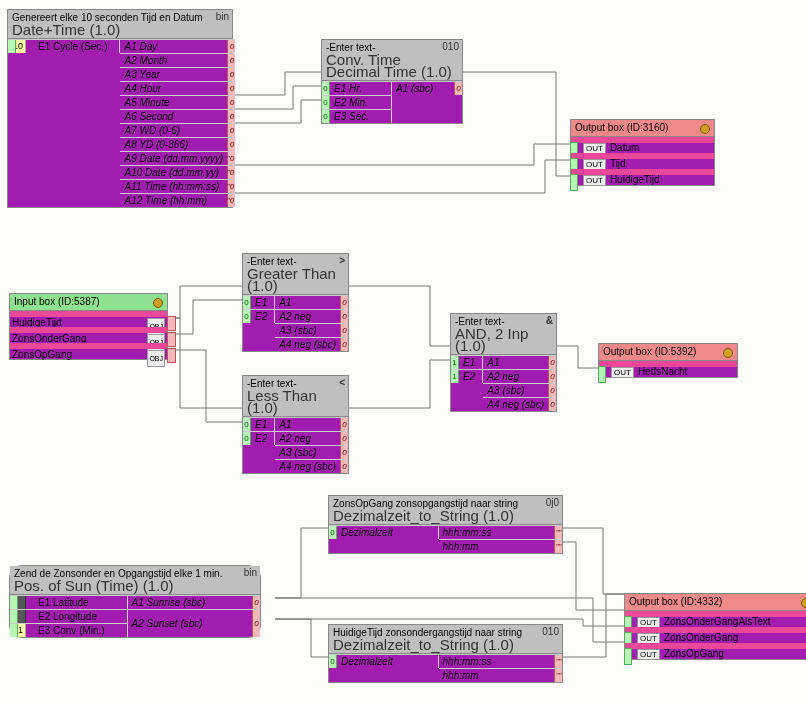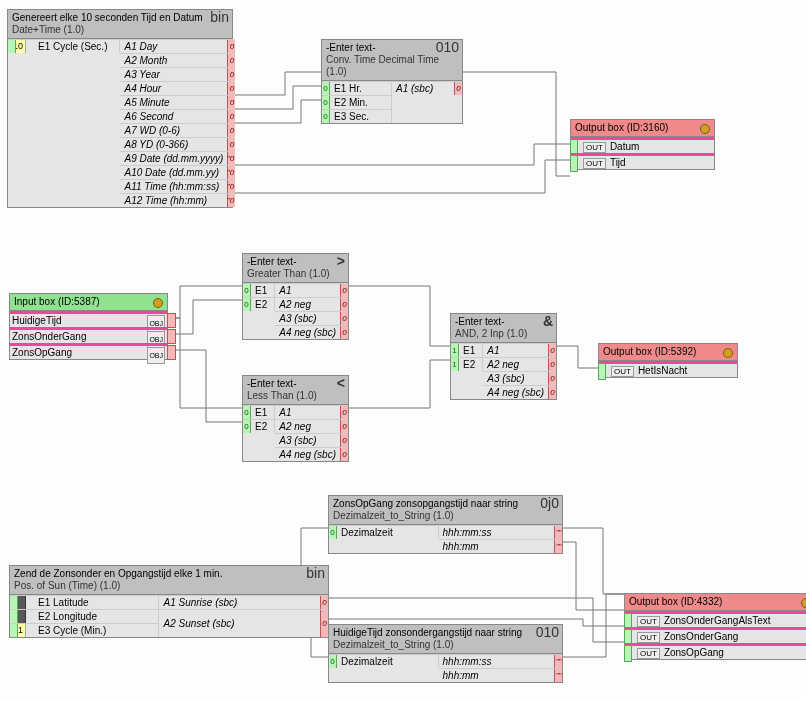--- a/index.html
+++ b/index.html
@@ -17,40 +17,40 @@
   svg.wires {
     position: absolute;
     top: 0; left: 0;
     width: 806px;
     height: 701px;
     pointer-events: none;
     z-index: 1;
   }
   .node {
     position: absolute;
-    background: #e5e5e5;
+    background: #a21caf;
     border: 1px solid #888;
     z-index: 2;
   }
   .titlebar {
     background: #bfbfbf;
     padding: 2px 4px;
     line-height: 12px;
     position: relative;
     border-bottom: 1px solid #888;
   }
   .titlebar.green { background: #8fe28f; }
   .titlebar.red   { background: #f08a8a; }
   .title-main { color: #000; font-weight: normal; }
-  .title-sub  { color: #333; font-size: 10px; }
+  .title-sub  { color: #333; font-size: 15px; }
   .title-typ {
     position: absolute;
     right: 3px;
     top: 1px;
-    font-size: 14px;
+    font-size: 10px;
     color: #333;
   }
   .title-dot {
     position: absolute;
     right: 4px;
     top: 4px;
     width: 10px; height: 10px;
     border-radius: 50%;
     background: #d0a020;
     border: 1px solid #7a5a00;
@@ -103,33 +103,33 @@
     background: #b7f5b7;
     border: 1px solid #5a5;
     color: #060;
   }
   .label {
     padding-left: 10px;
     padding-right: 10px;
     flex: 1;
   }
   .label.rpad { padding-left: 2px; padding-right: 10px; }
-  .label.lpad { padding-right: 2px; padding-left: 10px; }
+  .label.lpad { padding-right: 2px; padding-left: 10px; font-style: italic; }
   .vchip {
     background: #ffffa8;
     border: 1px solid #aa9;
     font-size: 9px;
     padding: 0 2px;
     margin-right: 2px;
     min-width: 14px;
     text-align: right;
   }
   .vchip.dark { background: #575757; border-color:#333; }
   .outbox-row {
-    border-top: 3px solid #ec4899;
+    border-top: 6px solid #ec4899;
     height: 16px;
     line-height: 15px;
     padding: 0 2px;
     position: relative;
     display: flex;
     align-items: center;
   }
   .out-tag {
     font-size: 8px;
     background: #eee;
@@ -293,20 +293,24 @@
     <div class="title-dot"></div>
   </div>
   <div class="outbox-row">
       <span class="in-port-left"></span>
       <span style="padding-left:10px"><span class="out-tag">OUT</span><span>Datum</span></span>
     </div>
   <div class="outbox-row">
       <span class="in-port-left"></span>
       <span style="padding-left:10px"><span class="out-tag">OUT</span><span>Tijd</span></span>
     </div>
+  <div class="outbox-row">
+      <span class="in-port-left"></span>
+      <span style="padding-left:10px"><span class="out-tag">OUT</span><span>HuidigeTijd</span></span>
+    </div>
 </div>
 
 <div class="node" style="left:9px; top:293px; width:159px;">
   <div class="titlebar green">
     <div class="title-main">Input box (ID:5387)</div>
     <div class="title-dot"></div>
   </div>
   <div class="outbox-row">
       <span>HuidigeTijd</span>
       <span class="obj-tag">OBJ</span>
@@ -446,42 +450,42 @@
   <div class="titlebar red">
     <div class="title-main">Output box (ID:5392)</div>
     <div class="title-dot"></div>
   </div>
   <div class="outbox-row">
       <span class="in-port-left"></span>
       <span style="padding-left:10px"><span class="out-tag">OUT</span><span>HetIsNacht</span></span>
     </div>
 </div>
 
-<div class="node" style="left:9px; top:565px; width:320px;">
+<div class="node" style="left:9px; top:565px; width:252px;border-radius:13px;">
   <div class="titlebar">
     <div class="title-main">Zend de Zonsonder en Opgangstijd elke 1 min.</div>
     <div class="title-sub">Pos. of Sun (Time) (1.0)</div>
     <div class="title-typ">bin</div>
   </div>
   <div class="body">
     <div class="col" style="flex-basis:47%">
       <div class="cell">
           <span class="port in"></span>
           <span class="vchip dark">&nbsp;</span>
           <span class="label">E1 Latitude</span>
         </div>
       <div class="cell">
           <span class="port in"></span>
           <span class="vchip dark">&nbsp;</span>
           <span class="label">E2 Longitude</span>
         </div>
       <div class="cell">
           <span class="port in"></span>
           <span class="vchip">1</span>
-          <span class="label">E3 Cycle (Min.)</span>
+          <span class="label">E3 Conv (Min.)</span>
         </div>
     </div>
     <div class="col" style="flex-basis:53%">
       <div class="cell">
           <span class="label rpad">A1 Sunrise (sbc)</span>
           <span class="port out">0</span>
         </div>
       <div class="cell" style="height:28px">
           <span class="label rpad">A2 Sunset (sbc)</span>
           <span class="port out" style="height:29px">0</span>

